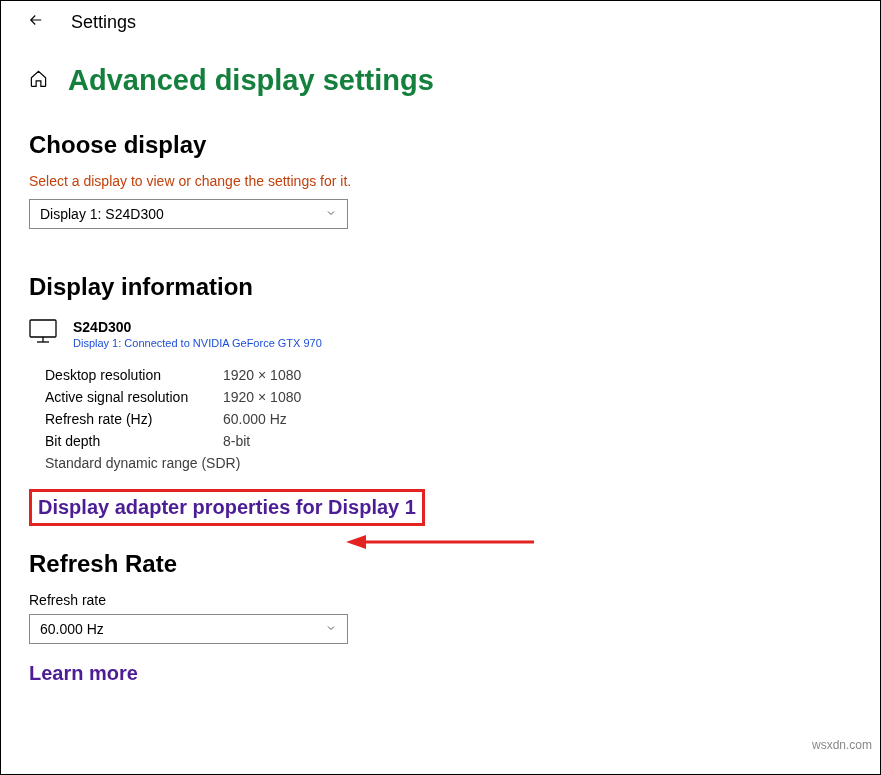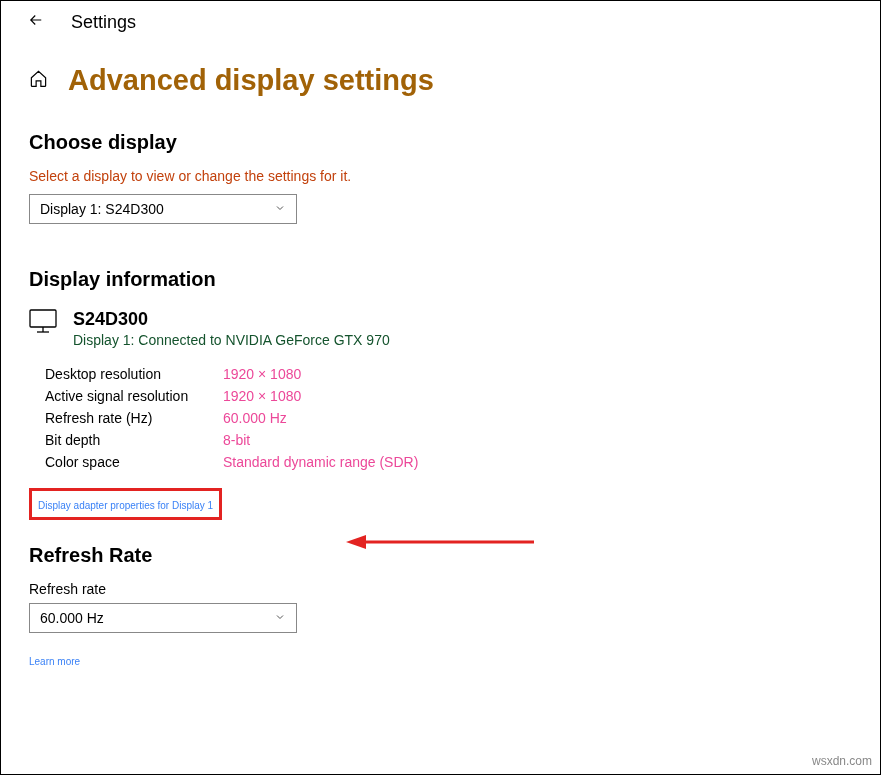--- a/index.html
+++ b/index.html
@@ -42,40 +42,40 @@
       margin-bottom: 34px;
     }
     .home-icon {
       font-size: 18px;
       color: #000;
       cursor: pointer;
     }
     .page-title {
       font-size: 29px;
       font-weight: 600;
-      color: #a16207;
+      color: #15803d;
     }
     .section-heading {
-      font-size: 20px;
+      font-size: 24px;
       font-weight: 600;
       margin-bottom: 14px;
       color: #000;
     }
     .section-desc {
       font-size: 14px;
       color: #c2410c;
       margin-bottom: 10px;
     }
     .dropdown {
       display: flex;
       align-items: center;
       justify-content: space-between;
       border: 1px solid #888;
       padding: 6px 10px;
-      width: 268px;
+      width: 319px;
       font-size: 14px;
       background: #fff;
       cursor: pointer;
       margin-bottom: 44px;
     }
     .dropdown-refresh {
       margin-bottom: 18px;
     }
     .chevron {
       font-size: 11px;
@@ -85,51 +85,52 @@
       display: flex;
       align-items: flex-start;
       gap: 16px;
       margin-top: 18px;
       margin-bottom: 18px;
     }
     .monitor-icon svg {
       display: block;
     }
     .monitor-name {
-      font-size: 18px;
+      font-size: 14px;
       font-weight: 600;
       color: #000;
     }
     .monitor-sub {
-      font-size: 14px;
-      color: #14532d;
+      font-size: 11px;
+      color: #1d4ed8;
       margin-top: 2px;
     }
     .info-table {
       margin-top: 8px;
       margin-bottom: 16px;
       margin-left: 16px;
     }
     .info-row {
       display: flex;
       font-size: 14px;
       margin-bottom: 6px;
       color: #000;
     }
     .info-label {
       width: 178px;
     }
     .info-value {
-      color: #ec4899;
+      color: #404040;
     }
     .link {
-      color: #3b82f6;
-      font-size: 10px;
+      color: #4c1d95;
+      font-size: 20px;
       cursor: pointer;
       text-decoration: none;
+      font-weight: bold;
     }
     .link-box {
       display: inline-block;
       border: 3px solid #e32321;
       padding: 4px 6px;
       margin-top: 2px;
     }
     .arrow-annotation {
       position: absolute;
       left: 345px;
@@ -148,21 +149,21 @@
       line-height: 1.4;
     }
     .field-label {
       font-size: 14px;
       color: #000;
       margin-bottom: 6px;
     }
     .watermark {
       position: absolute;
       right: 8px;
-      bottom: 6px;
+      bottom: 22px;
       font-size: 12px;
       color: #888;
     }
     .learn-more {
       margin-top: 2px;
     }
   </style>
 </head>
 <body>
 
@@ -225,21 +226,20 @@
     </div>
     <div class="info-row">
       <span class="info-label">Refresh rate (Hz)</span>
       <span class="info-value">60.000 Hz</span>
     </div>
     <div class="info-row">
       <span class="info-label">Bit depth</span>
       <span class="info-value">8-bit</span>
     </div>
     <div class="info-row">
-      <span class="info-label">Color space</span>
       <span class="info-value">Standard dynamic range (SDR)</span>
     </div>
   </div>
 
   <span class="link-box">
     <a class="link">Display adapter properties for Display 1</a>
   </span>
 
   
   <div class="section-refresh">

